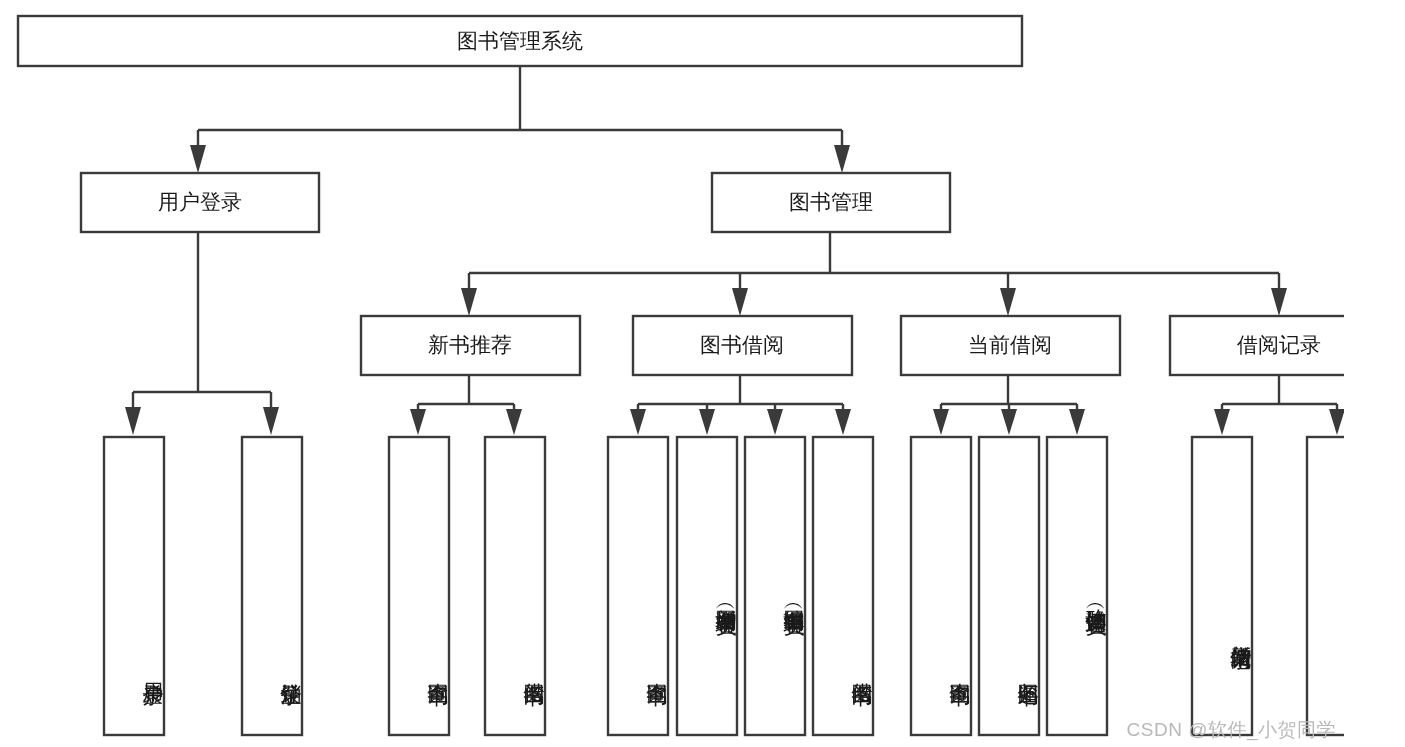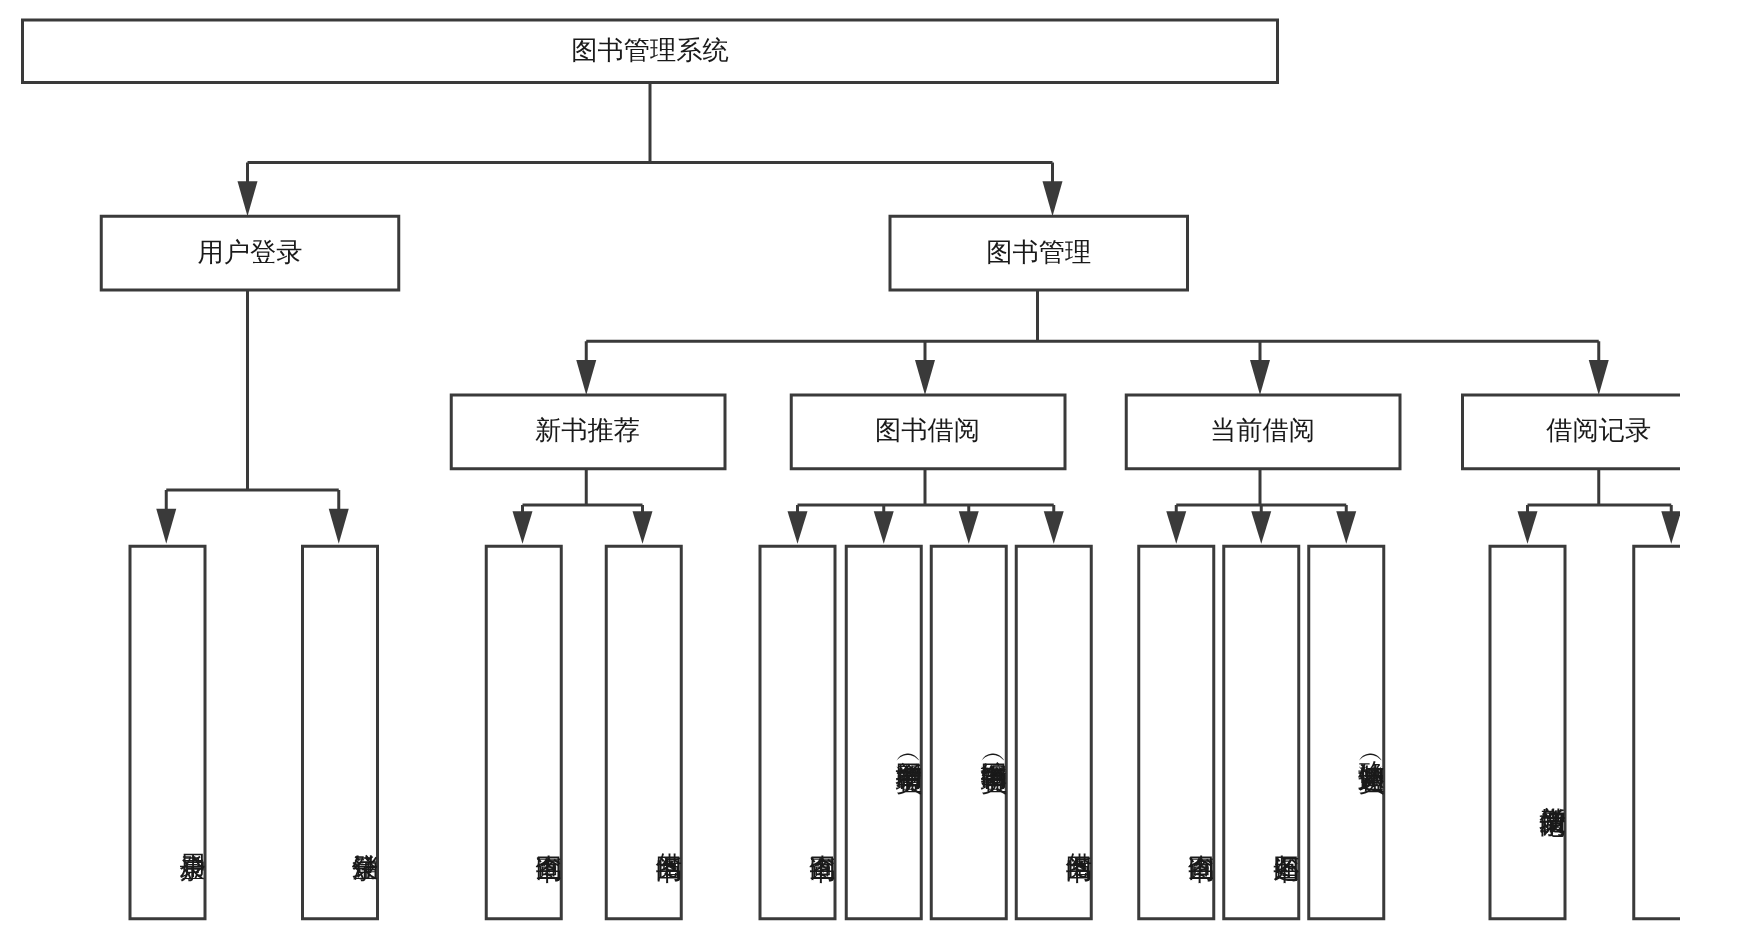--- a/index.html
+++ b/index.html
@@ -221,14 +221,15 @@
   <div class="vlabel-wrap" style="left:745px; top:437px; width:60px; height:298px; padding-top:10px;">编辑图书（管理员）</div>
   <div class="vlabel-wrap" style="left:813px; top:437px; width:60px; height:298px; padding-top:82px;">借阅图书</div>
 
   <div class="vlabel-wrap" style="left:911px; top:437px; width:60px; height:298px; padding-top:82px;">查询图书</div>
   <div class="vlabel-wrap" style="left:979px; top:437px; width:60px; height:298px; padding-top:82px;">归还图书</div>
   <div class="vlabel-wrap" style="left:1047px; top:437px; width:60px; height:298px; padding-top:10px;">确认归还（管理员）</div>
 
   <div class="vlabel-wrap" style="left:1192px; top:437px; width:60px; height:298px; padding-top:45px;">新增借阅记录</div>
   <div class="vlabel-wrap" style="left:1307px; top:437px; width:60px; height:298px; padding-top:45px;">查询借阅记录</div>
 
+  <div class="watermark">CSDN @软件_小贺同学</div>
 
 </div>
 
 </body></html>

